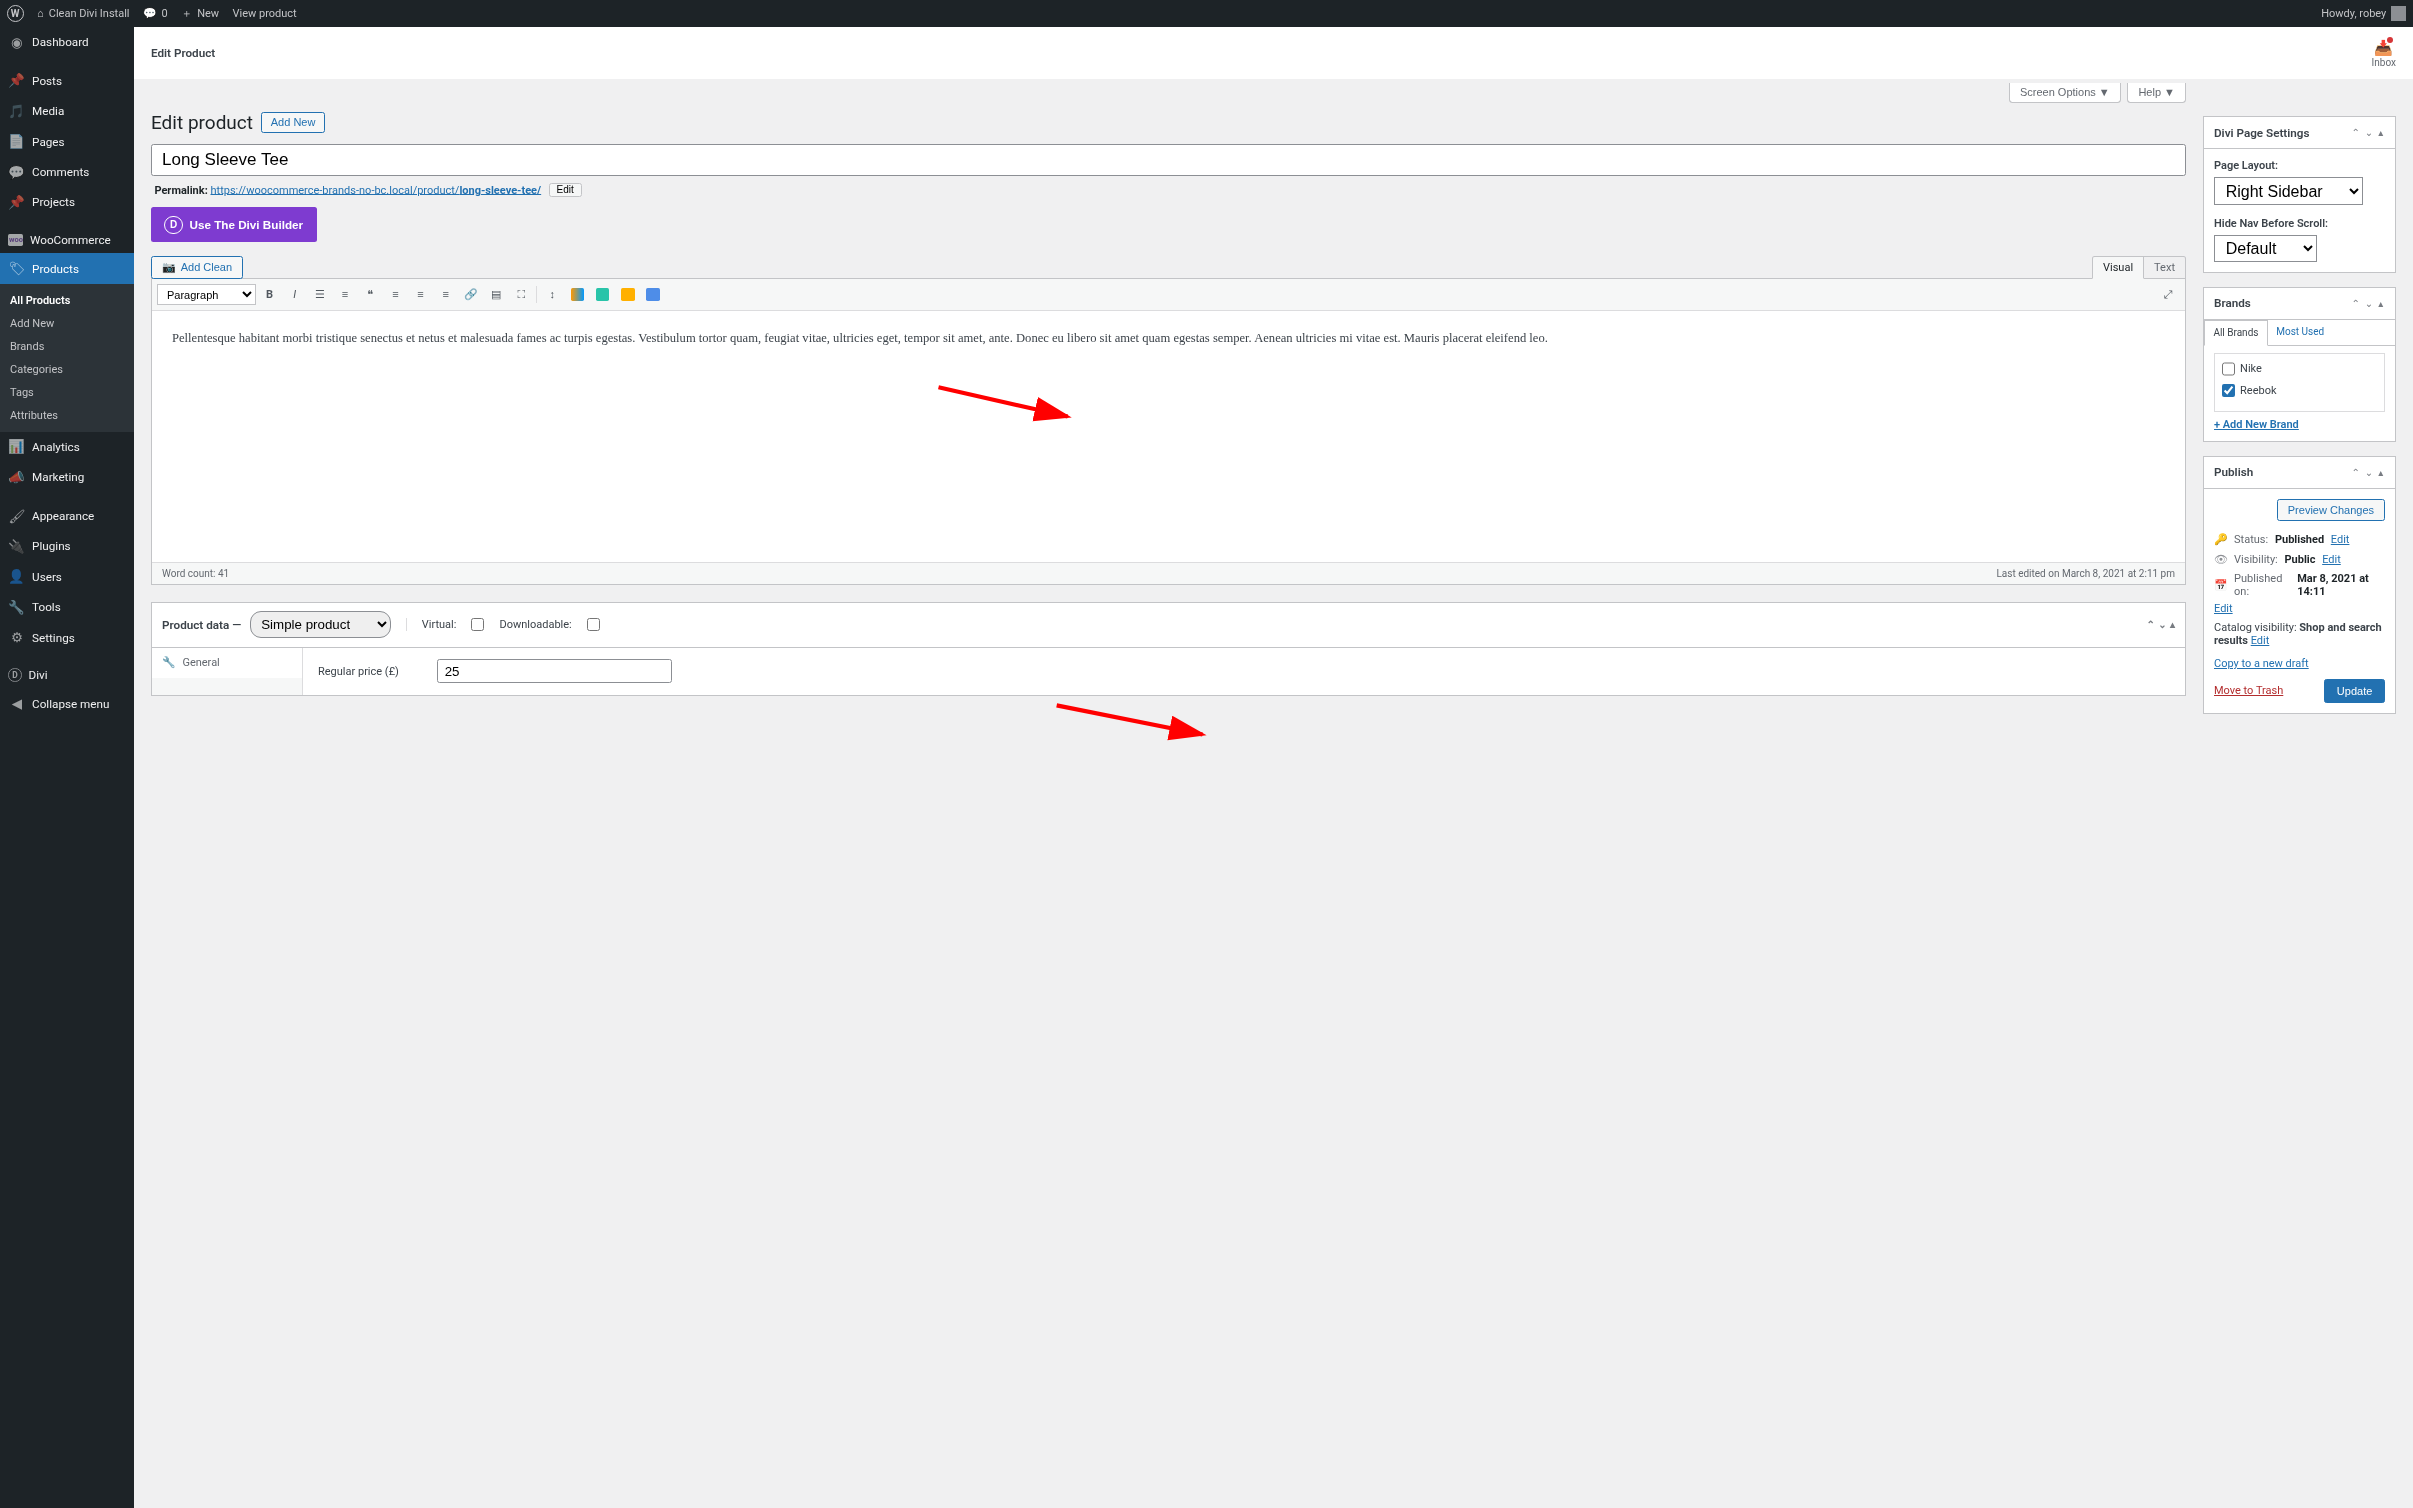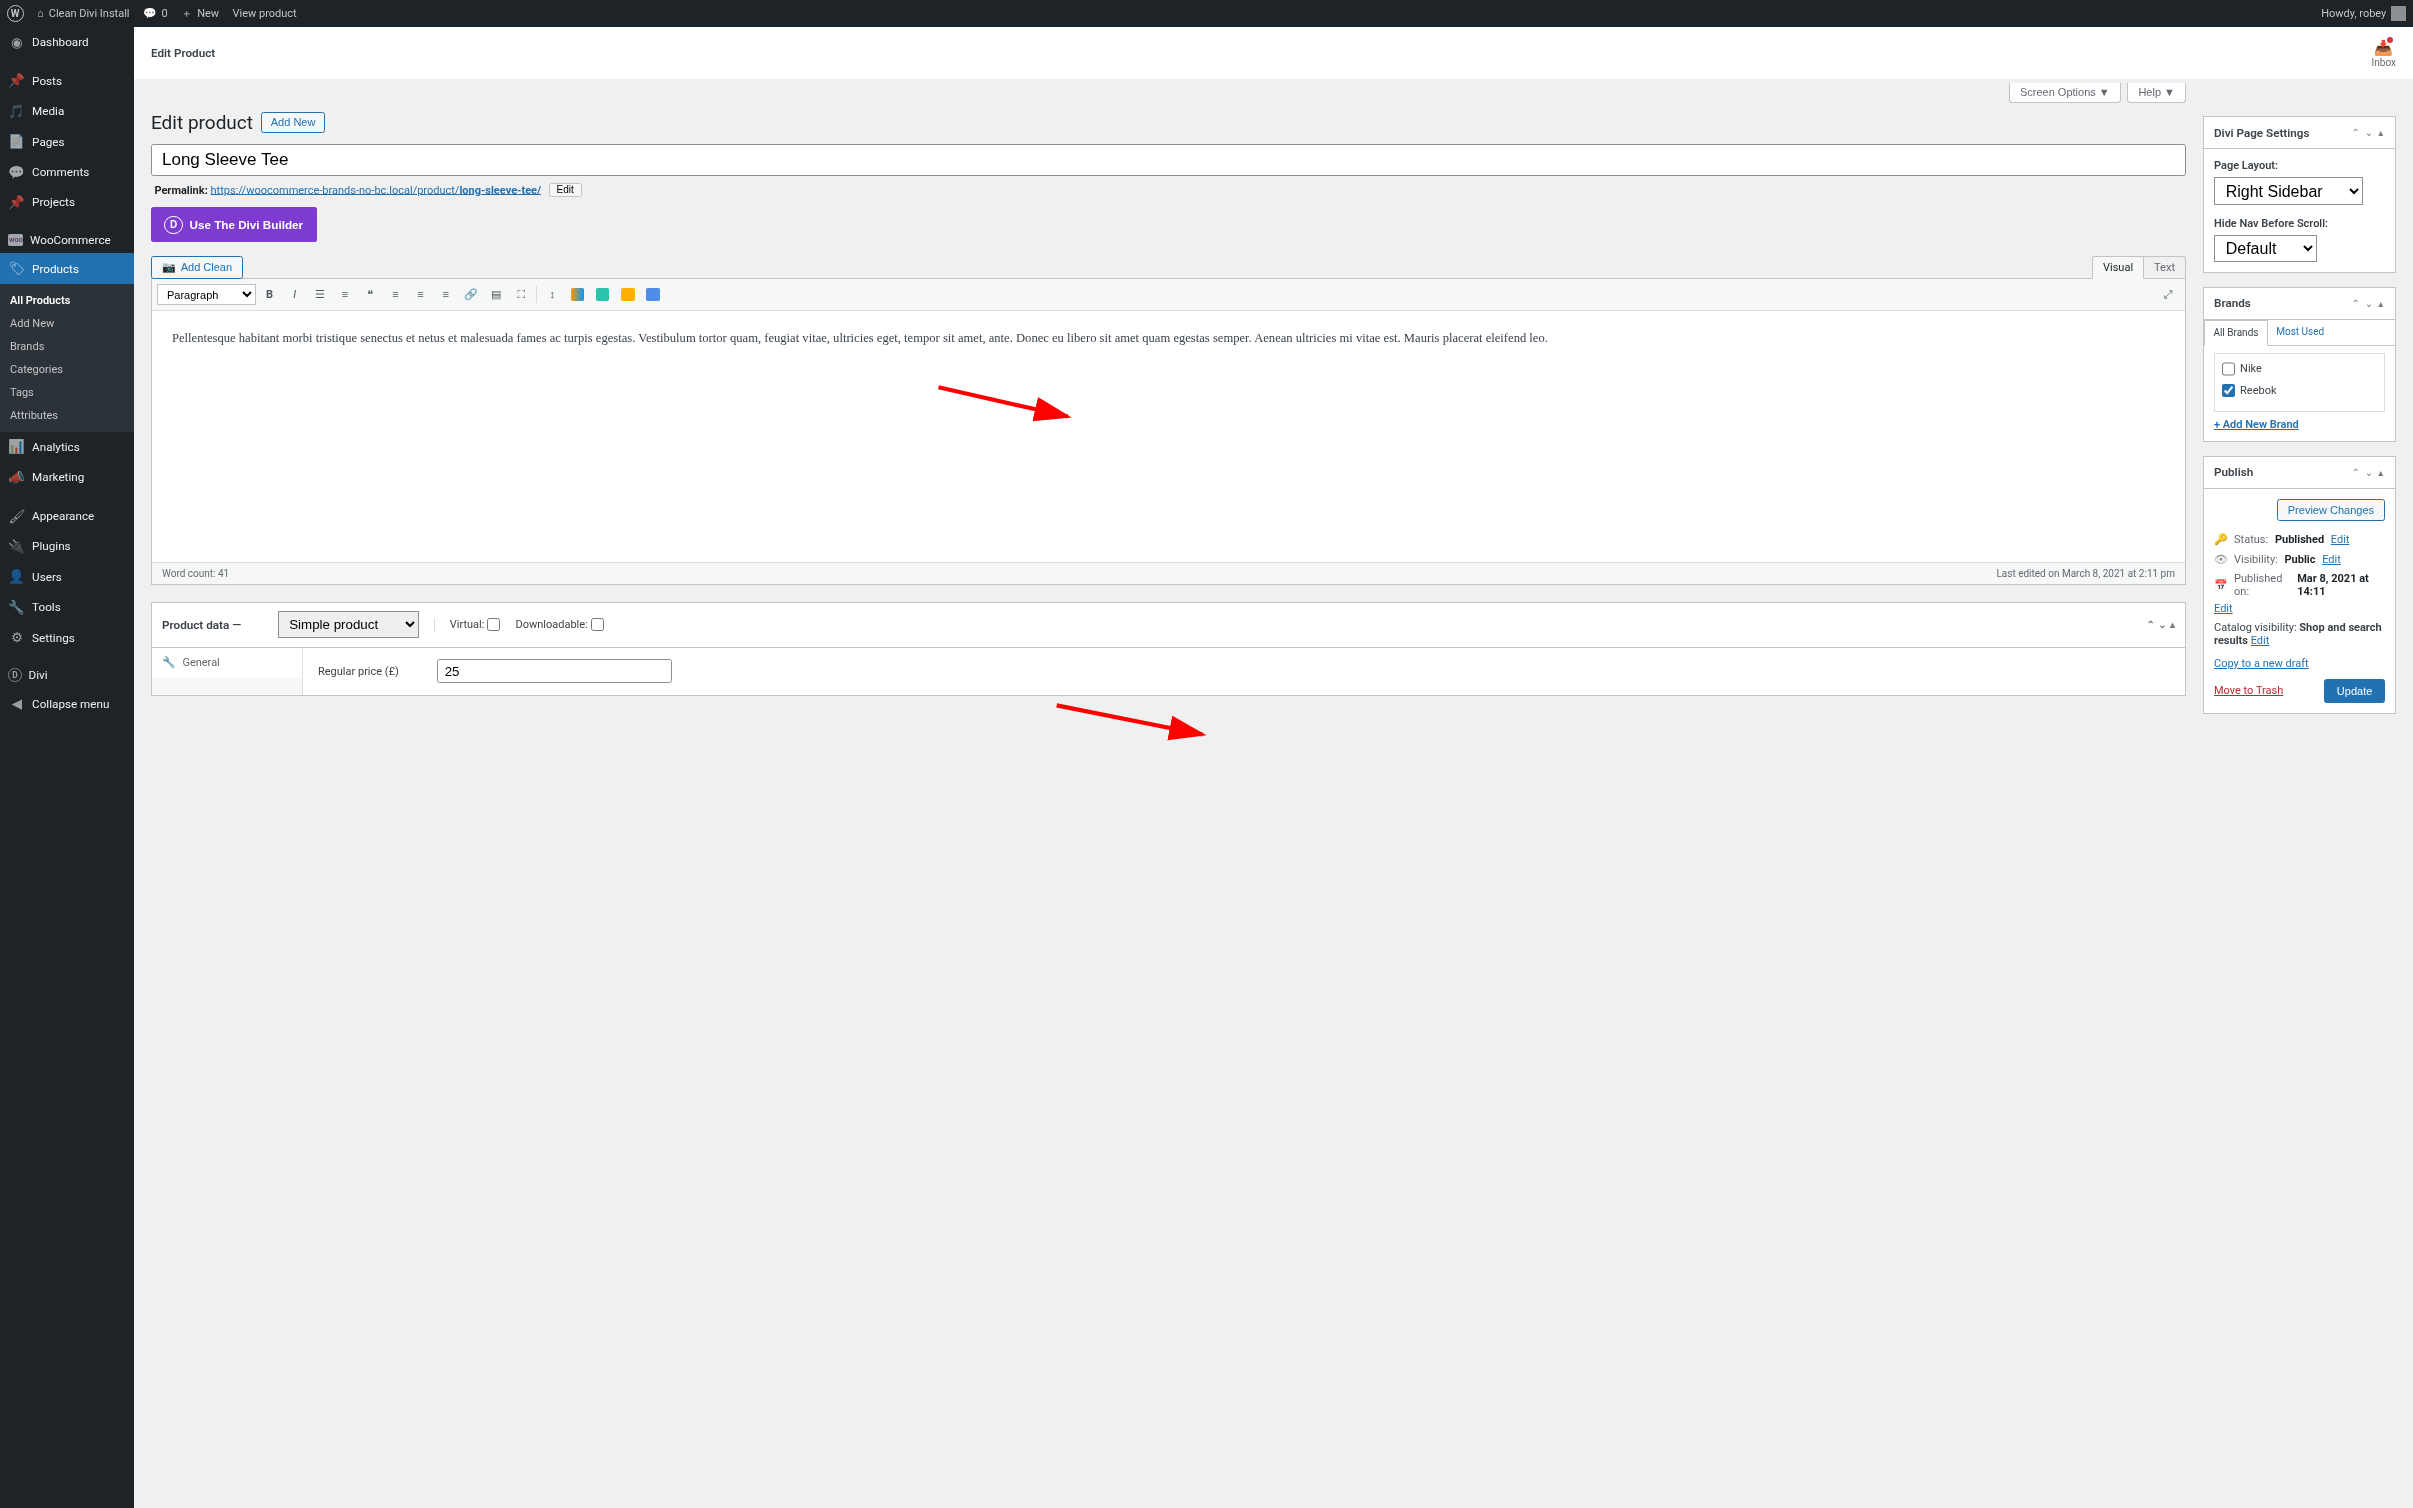--- a/index.html
+++ b/index.html
@@ -84,23 +84,23 @@
 .add-new-link { color: #2271b1; font-size: 11px; margin-top: 6.7px; display: inline-block; cursor: pointer; font-weight: 600; }
 
 .publish-row { display: flex; align-items: center; gap: 6.7px; padding: 3.4px 0; font-size: 11px; color: #646970; }
 .publish-row .ic { width: 13.4px; text-align: center; color: #8c8f94; }
 .publish-row b { color: #1d2327; }
 .btn-primary { background: #2271b1; color: #fff; border: 0.8px solid #2271b1; padding: 5px 11.7px; border-radius: 2.5px; cursor: pointer; font-size: 11px; }
 .btn-secondary { border: 0.8px solid #2271b1; color: #2271b1; background: #f6f7f7; padding: 4.2px 10px; border-radius: 2.5px; cursor: pointer; font-size: 11px; }
 .trash-link { color: #b32d2e; }
 
 .product-data-head { background: #fff; border: 0.8px solid #c3c4c7; padding: 8.4px 10px; display: flex; align-items: center; gap: 8.4px; font-size: 11.7px; font-weight: 600; }
-.product-data-head select { font-weight: normal; padding: 4.2px 23.5px 4.2px 6.7px; border: 0.8px solid #8c8f94; border-radius: 0; margin-left: 28px; }
+.product-data-head select { font-weight: normal; padding: 4.2px 23.5px 4.2px 6.7px; border: 0.8px solid #8c8f94; border-radius: 11px; }
 .product-data-head .opts { display: flex; align-items: center; gap: 15px; font-weight: normal; font-size: 11px; border-left: 0.8px solid #dcdcde; padding-left: 15px; margin-left: 6.7px; }
-.product-data-head .opts label { display: flex; align-items: flex-end; gap: 3px; }
+.product-data-head .opts label { display: flex; align-items: flex-end; gap: 15px; }
 .pd-handle { margin-left: auto; display: flex; gap: 3.4px; color: #787c82; font-size: 10px; }
 .product-data-body { display: flex; border: 0.8px solid #c3c4c7; border-top: none; background: #fff; }
 .pd-tabs { width: 151px; background: #f6f7f7; border-right: 0.8px solid #dcdcde; }
 .pd-tab { padding: 8.4px 10px; font-size: 11px; color: #646970; cursor: pointer; display: flex; align-items: center; gap: 6.7px; }
 .pd-tab.active { background: #fff; }
 .pd-fields { flex: 1; padding: 11.7px 15px; }
 .pd-row { display: flex; align-items: center; gap: 10px; }
 .pd-row label { width: 109px; font-size: 11px; }
 .pd-row input[type=text] { padding: 3.4px 6.7px; border: 0.8px solid #8c8f94; border-radius: 2.5px; width: 235px; }
 

